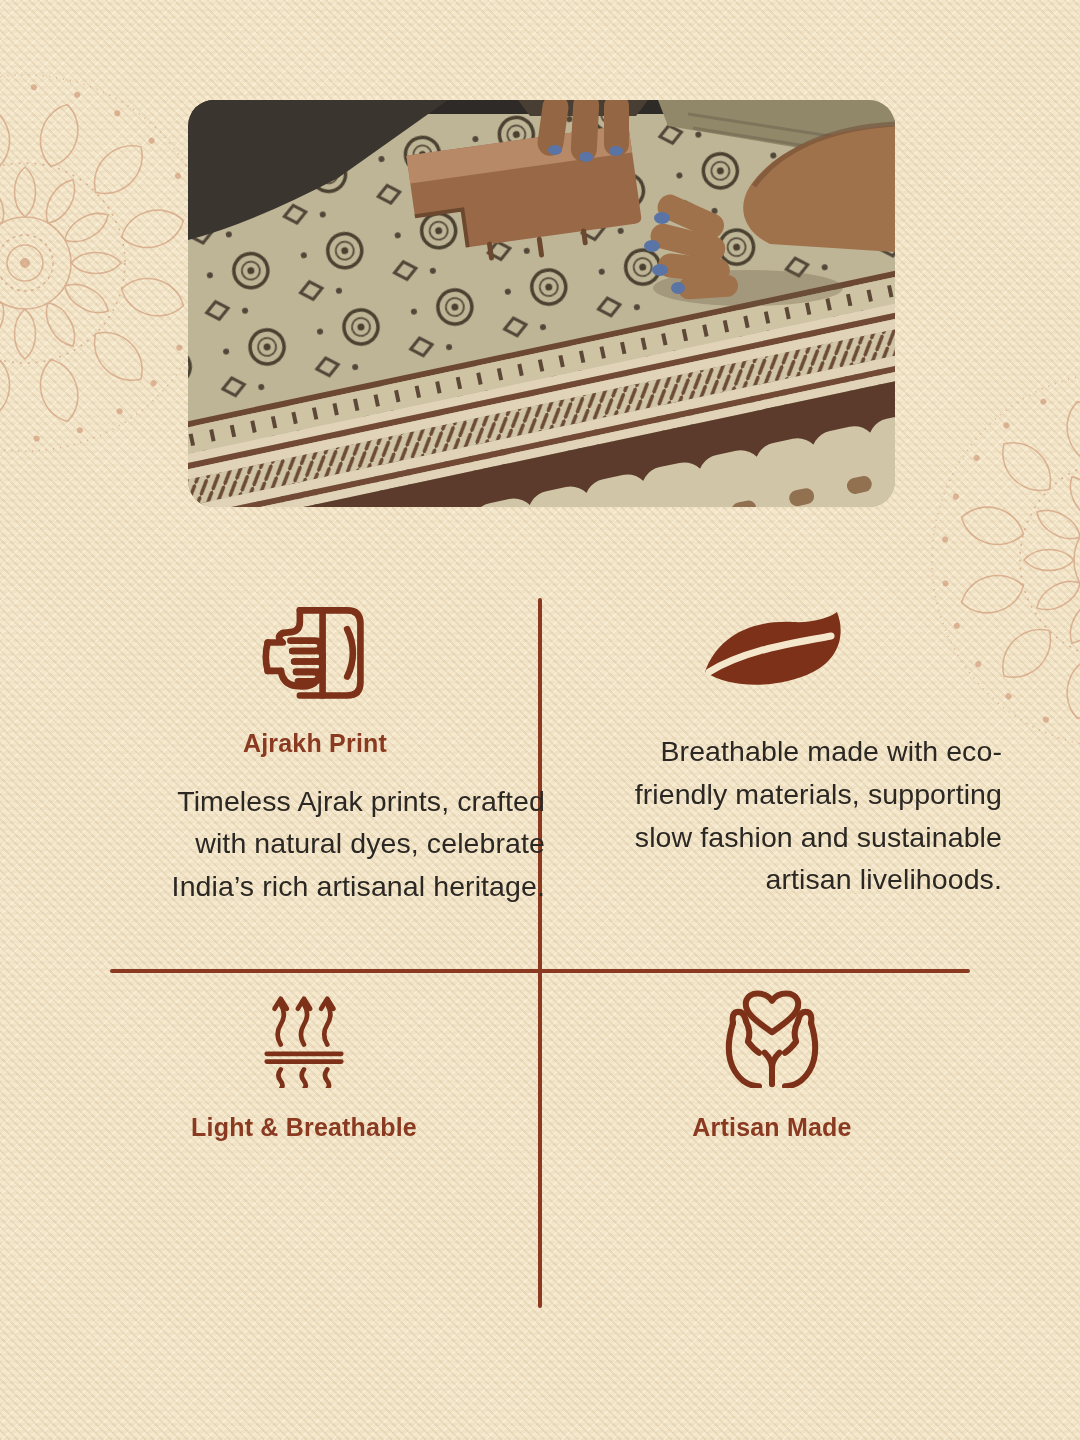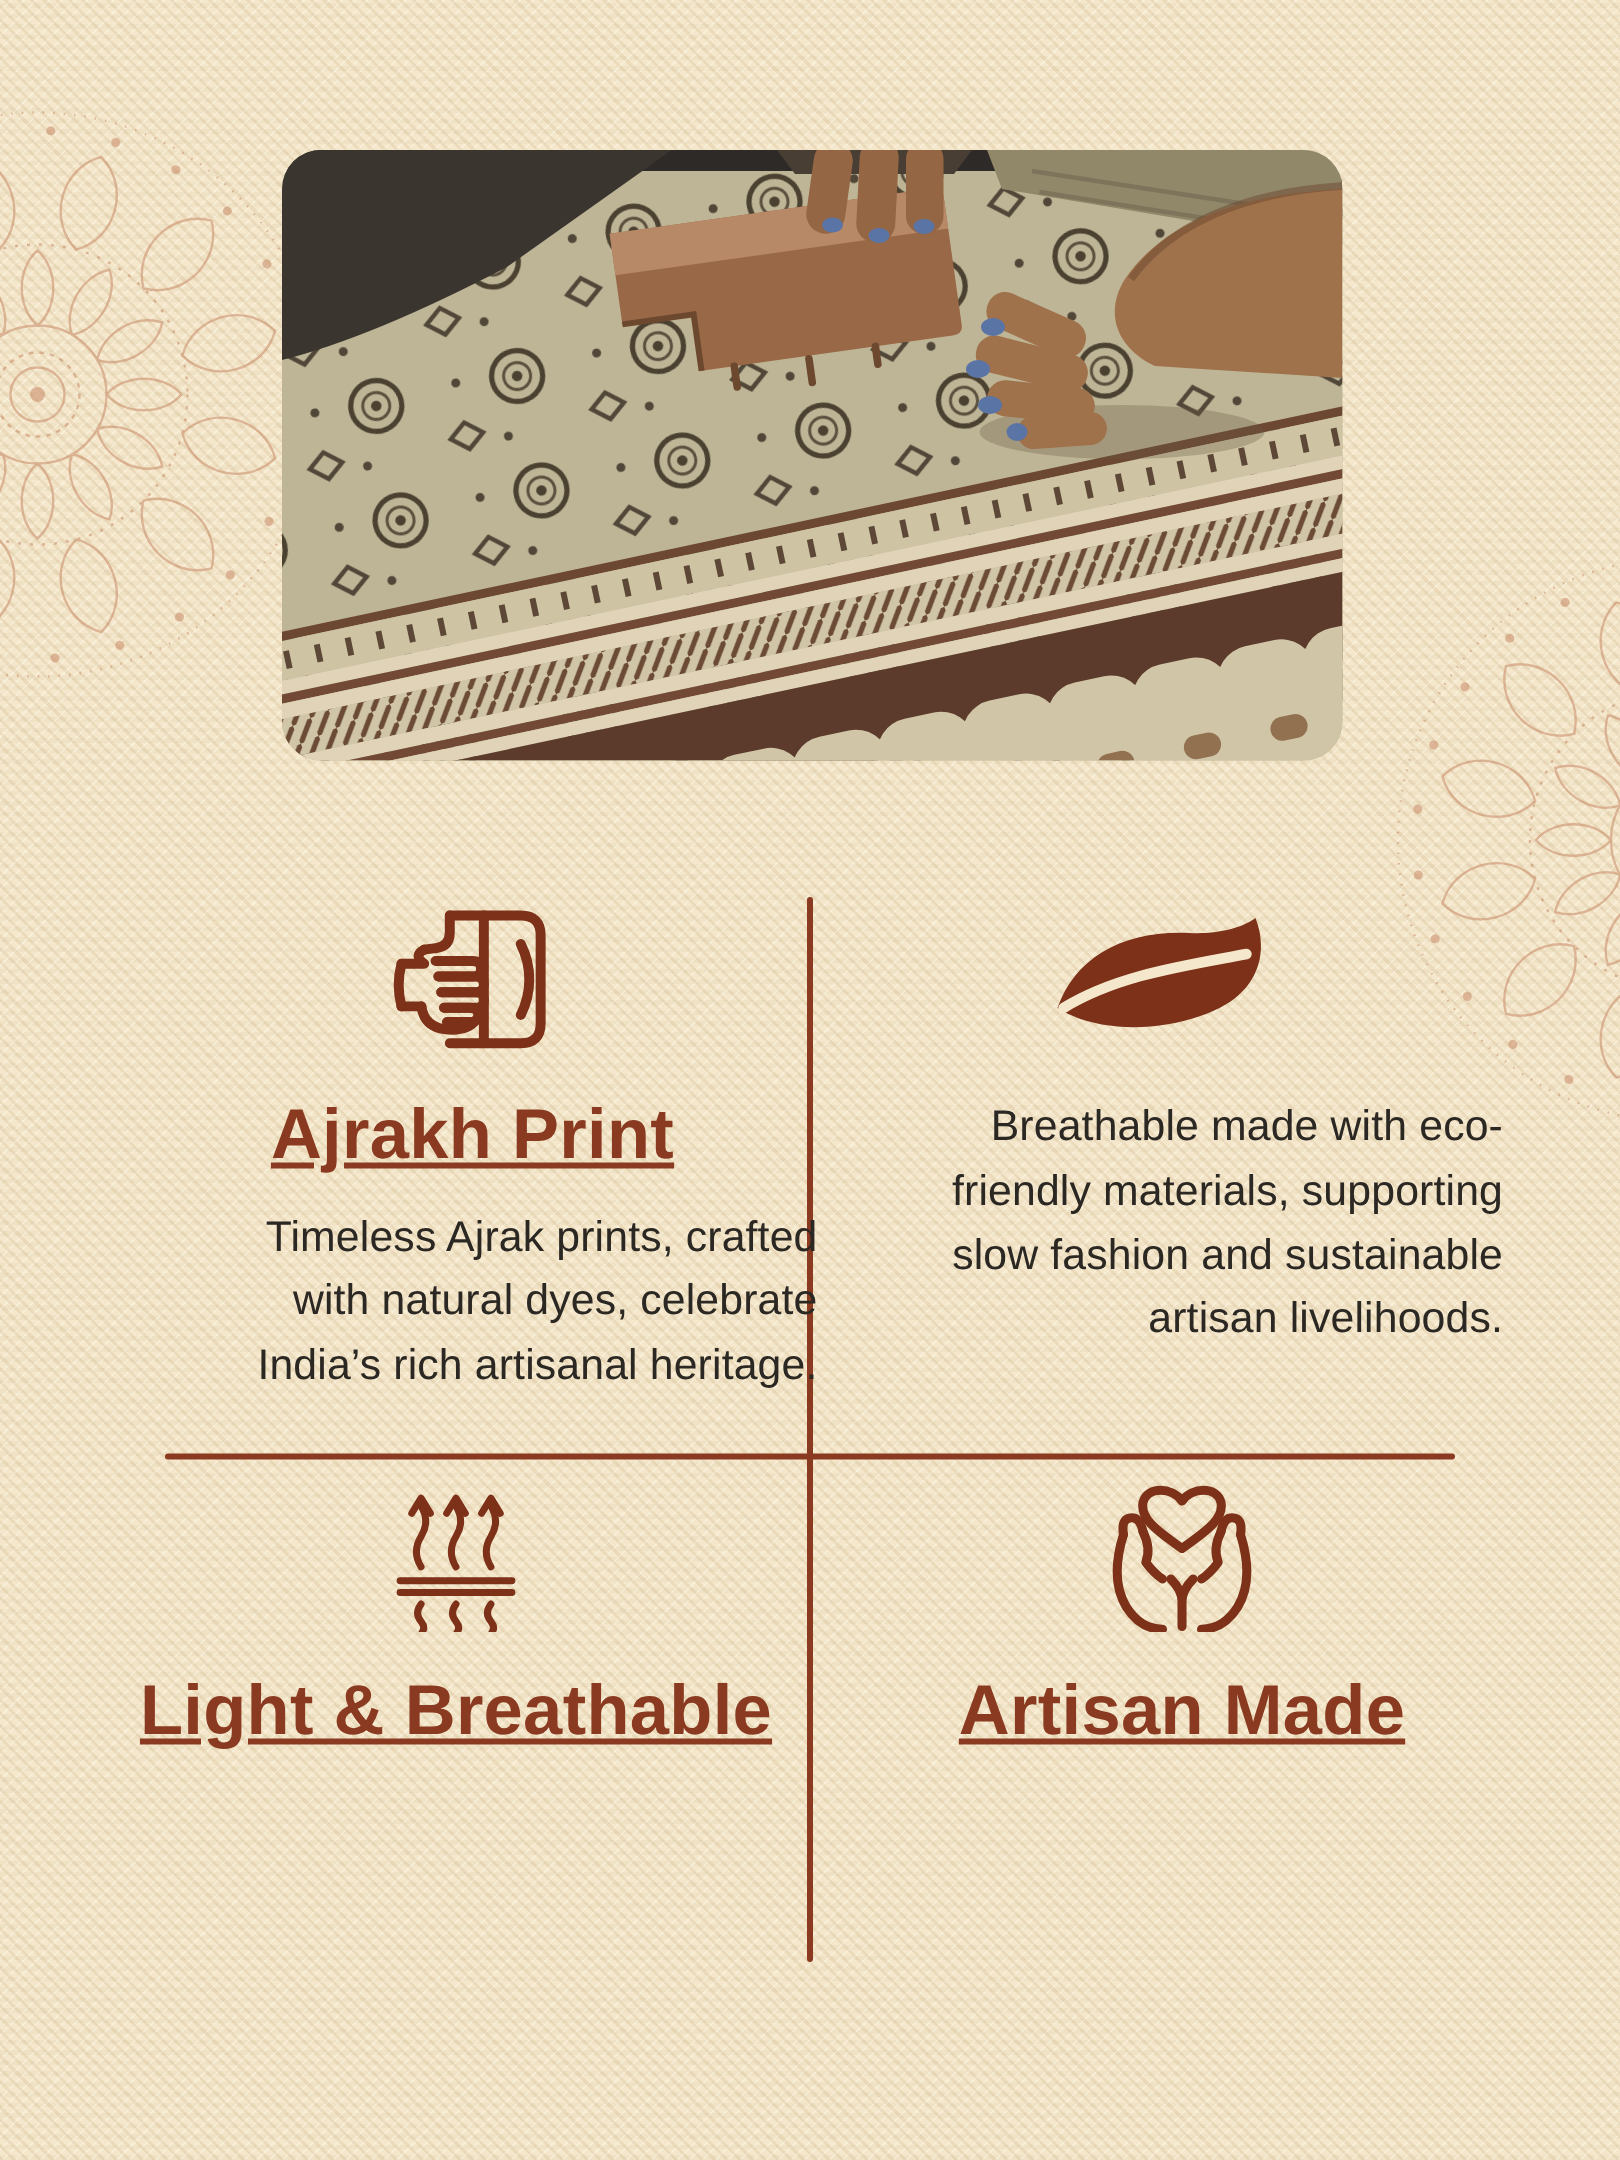--- a/index.html
+++ b/index.html
@@ -26,25 +26,25 @@
   }
   .hero svg{display:block;}
 
   .divider-v{position:absolute;left:538px;top:598px;width:4px;height:710px;background:#8a3a20;border-radius:2px;}
   .divider-h{position:absolute;left:110px;top:969px;width:860px;height:4px;background:#8a3a20;border-radius:2px;}
 
   .cell{position:absolute;width:460px;text-align:center;}
   .q1{left:85px;top:600px;}
   .q2{left:542px;top:600px;}
   .q3{left:74px;top:984px;}
-  .q4{left:542px;top:984px;padding-left:16px;}
+  .q4{left:542px;top:984px;}
   .icon-wrap{height:104px;display:flex;align-items:center;justify-content:center;margin-bottom:26px;}
   .cell h3{
-    margin:11px;font-size:47px;line-height:1.1;font-weight:800;
-    color:#8a3a20;letter-spacing:.2px;text-decoration:underline;
+    margin:11px;font-size:25px;line-height:1.1;font-weight:800;
+    color:#8a3a20;letter-spacing:.2px;
   }
   .cell p{
     margin:22px 0 0;font-size:28.5px;line-height:1.5;color:#2b2723;
     white-space:pre-line;letter-spacing:.1px;text-align:right;
   }
 </style>
 </head>
 <body>
 
 <div class="canvas">

